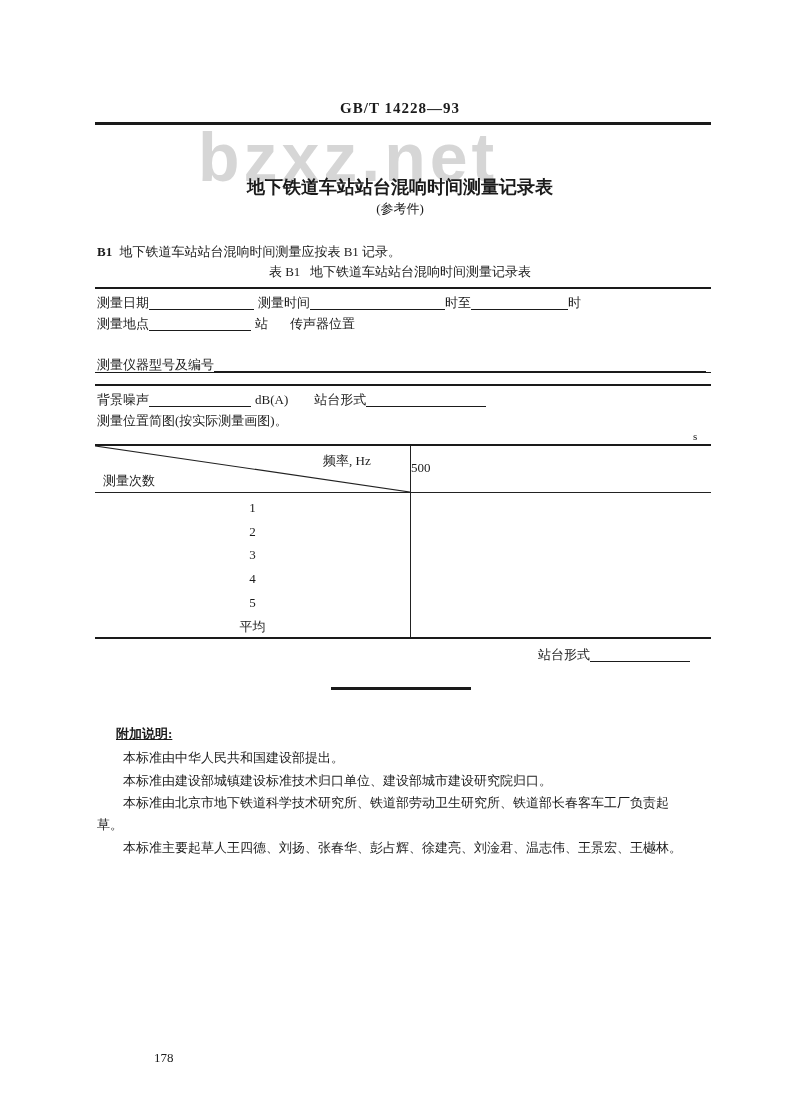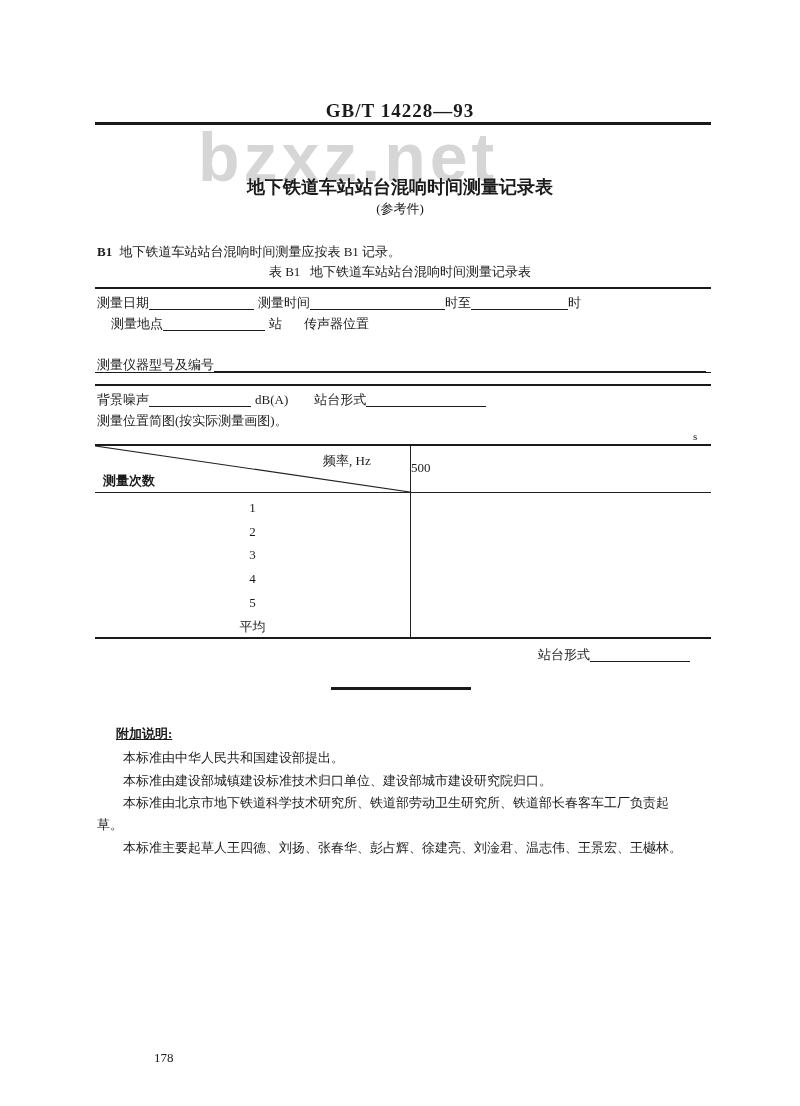--- a/index.html
+++ b/index.html
@@ -29,52 +29,52 @@
   .w76{width:76px;} .w97{width:97px;} .w100{width:100px;} .w102{width:102px;}
   .w105{width:105px;} .w118{width:118px;} .w120{width:120px;} .w135{width:135px;} .w492{width:492px;}
   .mtable {
     position:absolute; top:444px; left:95px; width:616px; height:195px; z-index:1;
     border-top:2px solid #1a1a1a; border-bottom:2px solid #1a1a1a;
   }
   .mtable .vline { position:absolute; top:0; bottom:0; left:315px; width:1px; background:#222; }
   .mtable .hline { position:absolute; top:46px; left:0; right:0; height:1px; background:#222; }
   .mtable .diag { position:absolute; top:0; left:0; }
   .mtable .diag-top { position:absolute; top:6px; left:228px; }
-  .mtable .diag-bottom { position:absolute; top:26px; left:8px;font-weight:bold; }
+  .mtable .diag-bottom { position:absolute; top:26px; left:8px; }
   .mtable .freq-val { position:absolute; top:14px; left:316px; width:300px; text-align:left; }
   .mtable .trow { position:absolute; left:0; width:315px; text-align:center; height:16px; }
   .notes p { position:absolute; z-index:1; line-height:22px; }
 </style>
 </head>
 <body>
 
 <div class="page">
 
   <div class="watermark">bzxz.net</div>
 
-  <div class="abs center bold z" style="top:100px; font-size:19px; letter-spacing:1px;">GB/T 14228—93</div>
+  <div class="abs center bold z" style="top:100px; font-size:15px; letter-spacing:1px;">GB/T 14228—93</div>
   <div class="rule z" style="top:122px; left:95px; width:616px; height:3px;"></div>
 
   <div class="abs center bold z" style="top:175px; font-size:18px;">地下铁道车站站台混响时间测量记录表</div>
   <div class="abs center z" style="top:200px;">(参考件)</div>
 
   <div class="abs z" style="top:243px; left:97px;">
     <span class="bold">B1</span>
     <span class="g4">地下铁道车站站台混响时间测量应按表 B1 记录。</span>
   </div>
 
   <div class="abs center pre z" style="top:263px;">表 B1   地下铁道车站站台混响时间测量记录表</div>
 
   <div class="rule z" style="top:287px; left:95px; width:616px; height:2px;"></div>
 
   <div class="form-row" style="top:294px;">
     <span>测量日期</span><span class="blank w105"></span><span class="g4">测量时间</span><span class="blank w135"></span><span>时至</span><span class="blank w97"></span><span>时</span>
   </div>
 
-  <div class="form-row" style="top:315px;margin-left:14px;">
+  <div class="form-row" style="top:315px;">
     <span>测量地点</span><span class="blank w102"></span><span class="g4">站</span><span class="g22">传声器位置</span><span class="blank w125"></span>
   </div>
 
 
   <div class="form-row" style="top:356px;">
     <span>测量仪器型号及编号</span><span class="blank w492"></span>
   </div>
 
   <div class="rule z" style="top:372px; left:95px; width:616px; height:1px;"></div>
   <div class="rule z" style="top:384px; left:95px; width:616px; height:2px;"></div>

